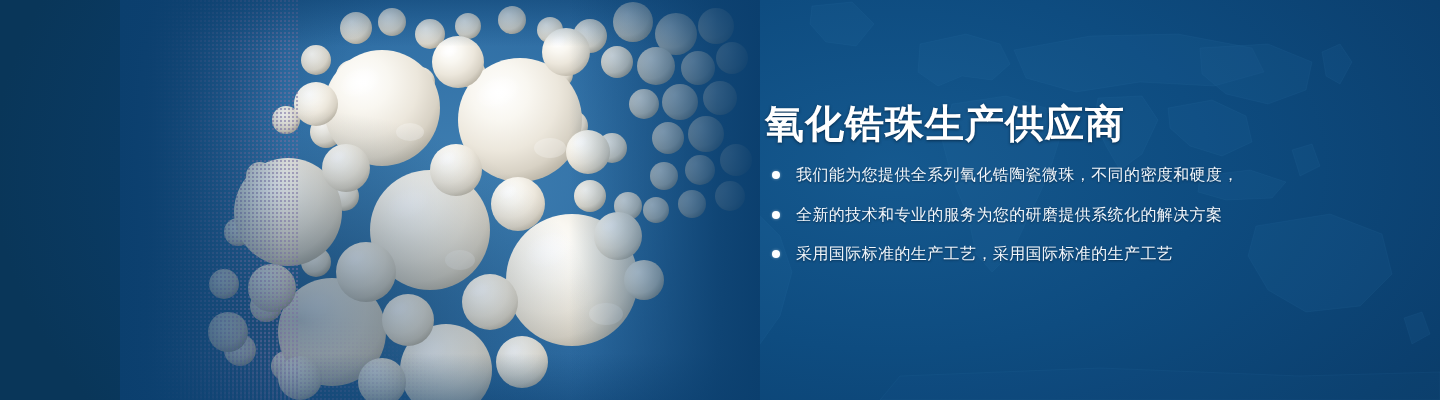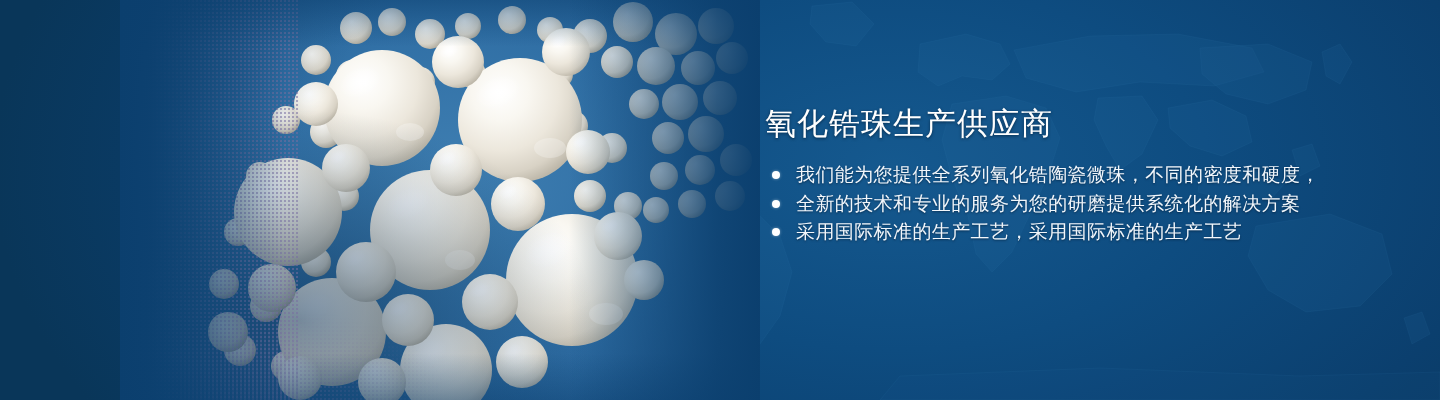--- a/index.html
+++ b/index.html
@@ -83,42 +83,42 @@
       linear-gradient(0deg, rgba(11,63,110,.45) 0%, rgba(11,63,110,0) 12%);
   }
 
   
   .copy {
     position:absolute;
     left:765px; top:104px;
     width:560px;
   }
   .headline {
-    font-size:31px;
+    font-size:39px;
     line-height:40px;
-    font-weight:400;
+    font-weight:700;
     color:#ffffff;
     letter-spacing:1px;
     text-shadow:0 1px 3px rgba(3,28,52,.75);
     white-space:nowrap;
   }
   .bullets {
     margin-top:19px;
     list-style:none;
   }
   .bullet {
     position:relative;
     padding-left:31px;
-    font-size:19px;
+    font-size:16px;
     line-height:23.5px;
     color:#f1f6fb;
     letter-spacing:.4px;
     text-shadow:0 1px 2px rgba(3,28,52,.65);
   }
-  .bullet + .bullet { margin-top:5px; }
+  .bullet + .bullet { margin-top:16px; }
   .bullet-dot {
     position:absolute;
     left:7px; top:8px;
     width:8px; height:8px;
     border-radius:50%;
     background:#ffffff;
     box-shadow:0 0 3px rgba(255,255,255,.45);
   }
   .bullet-text { display:block; }
 </style>

